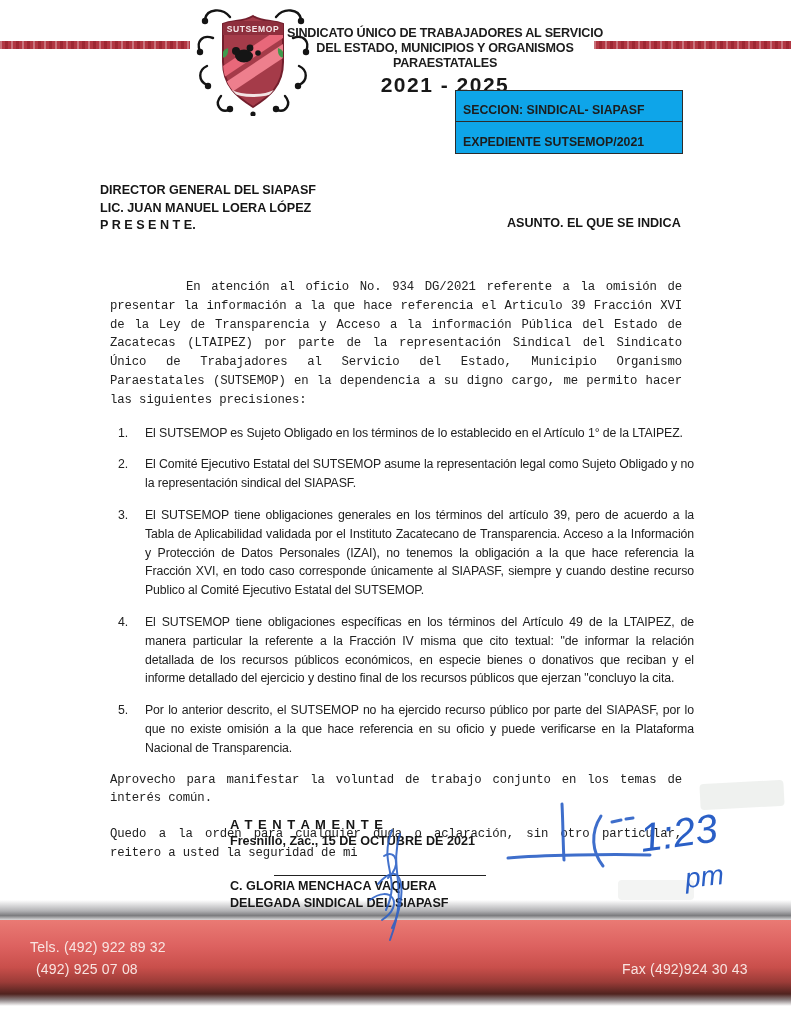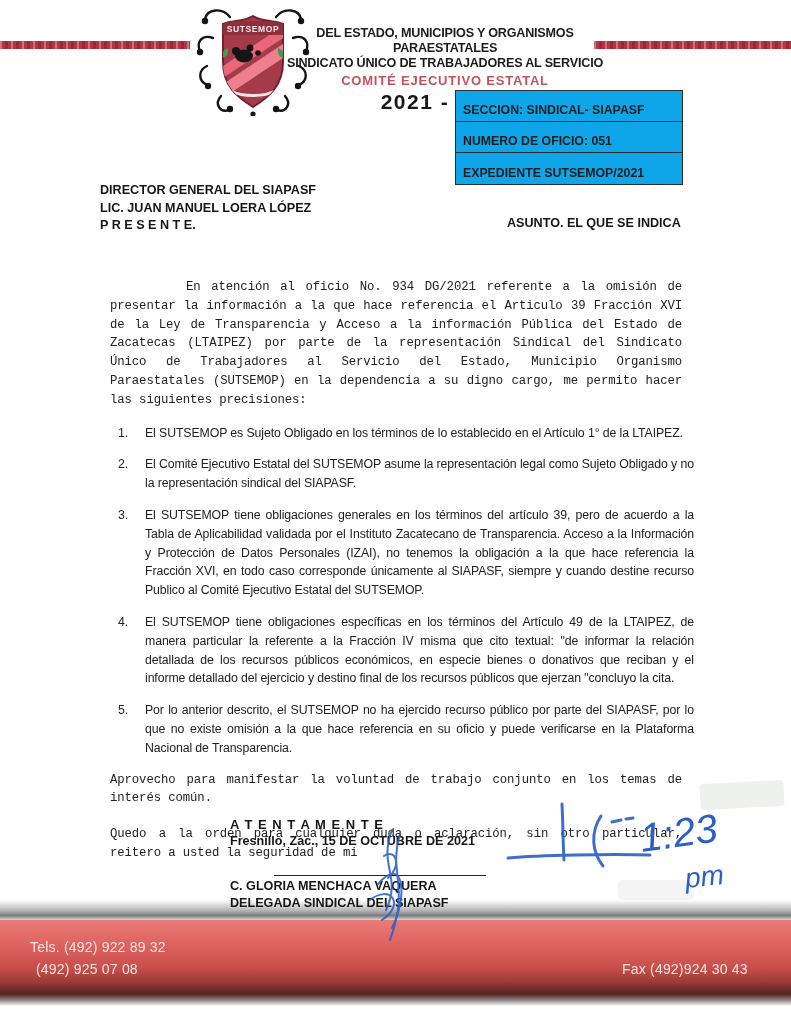--- a/index.html
+++ b/index.html
@@ -178,29 +178,27 @@
       <ellipse cx="54" cy="52" rx="9" ry="6.5" fill="#151515"></ellipse>
       <circle cx="46" cy="47" r="4" fill="#151515"></circle>
       <circle cx="60" cy="44" r="3.4" fill="#151515"></circle>
       <circle cx="68" cy="49" r="2.8" fill="#151515"></circle>
       <path d="M41,87 C52,93 74,93 85,87" stroke="#f3e4e4" stroke-width="3" fill="none"></path>
     </g>
     <text x="63" y="28" text-anchor="middle" font-size="8.5" font-weight="bold" fill="#f6e7e8" letter-spacing="0.6" font-family="Liberation Sans, sans-serif">SUTSEMOP</text>
   </svg>
 
   <div class="header-text">
+    <div class="org-line">SINDICATO ÚNICO DE TRABAJADORES AL SERVICIO</div>
     <div class="org-line">DEL ESTADO, MUNICIPIOS Y ORGANISMOS PARAESTATALES</div>
-    <div class="org-line">SINDICATO ÚNICO DE TRABAJADORES AL SERVICIO</div>
-    <div class="committee">COMITÉ EJECUTIVO ESTATAL</div>
     <div class="period">2021 - 2025</div>
   </div>
 
   <div class="info-box">
     <div class="info-row">SECCION: SINDICAL- SIAPASF</div>
-    <div class="info-row">NUMERO DE OFICIO: 051</div>
     <div class="info-row">EXPEDIENTE SUTSEMOP/2021</div>
   </div>
 
   <div class="recipient">
     <div>DIRECTOR GENERAL DEL SIAPASF</div>
     <div>LIC. JUAN MANUEL LOERA LÓPEZ</div>
     <div>P R E S E N T E.</div>
   </div>
   <div class="subject">ASUNTO. EL QUE SE INDICA</div>
 

